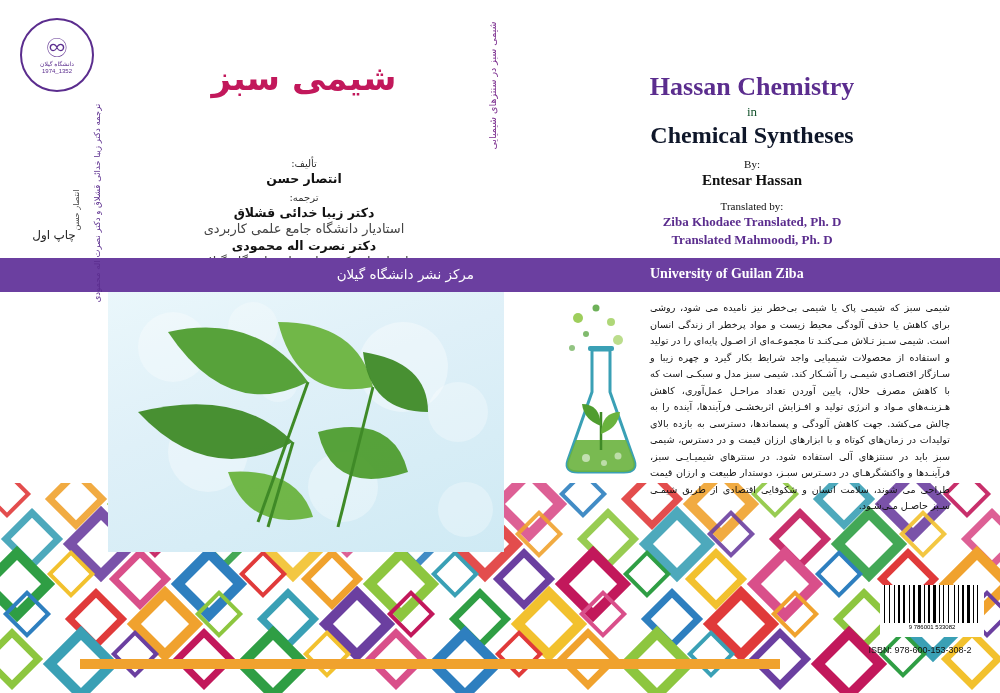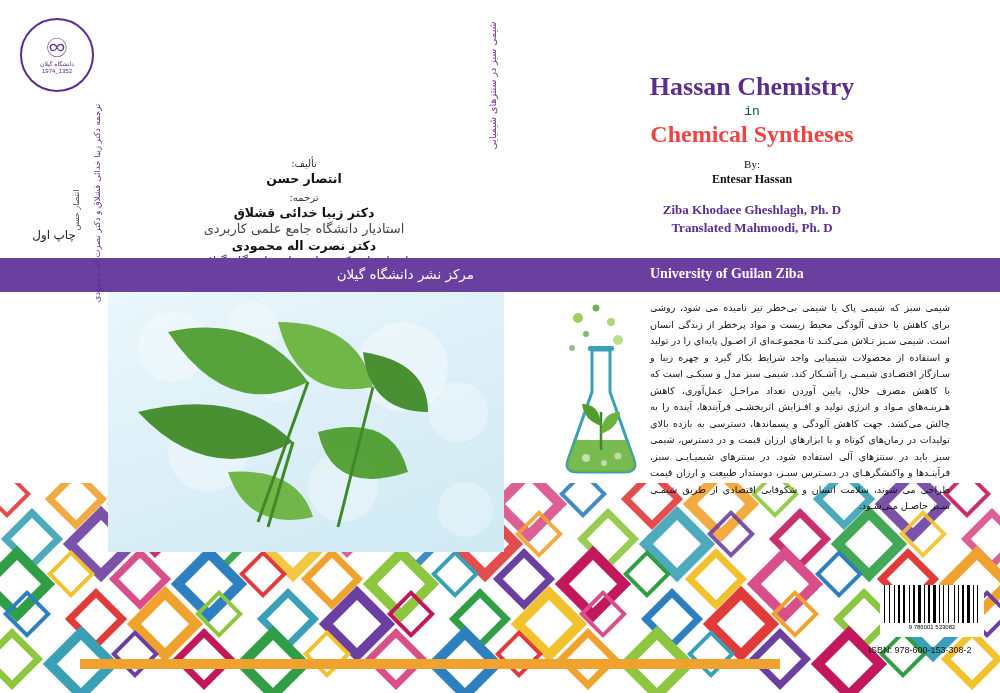--- a/index.html
+++ b/index.html
@@ -84,28 +84,28 @@
   }
 
   
   .front-top{
     position:absolute;left:504px;top:0;width:496px;height:258px;background:#ffffff;
   }
   .title-en{
     position:absolute;left:0;top:72px;width:496px;text-align:center;
   }
   .title-en .l1{font-size:26px;font-weight:bold;color:#5b2d8e;font-family:"Liberation Serif", serif;}
-  .title-en .l2{font-size:13px;color:#14532d;margin:2px 4px;font-family:Liberation Mono, monospace;}
-  .title-en .l3{font-size:24px;font-weight:bold;color:#ef4444;font-family:"Liberation Serif", serif;}
+  .title-en .l2{font-size:13px;color:#14532d;margin:2px 4px;font-family:Liberation Serif, serif;}
+  .title-en .l3{font-size:24px;font-weight:bold;color:#0f172a;font-family:"Liberation Serif", serif;}
   .byline{
     position:absolute;left:0;top:158px;width:496px;text-align:center;color:#111;
     font-family:"Liberation Serif", serif;
   }
   .byline .by{font-size:11px;}
-  .byline .nm{font-size:12px;font-weight:bold;margin-top:2px;}
+  .byline .nm{font-size:15px;font-weight:bold;margin-top:2px;}
   .translators{
     position:absolute;left:0;top:200px;width:496px;text-align:center;color:#111;
     font-family:"Liberation Serif", serif;
   }
   .translators .lbl{font-size:11px;}
   .translators .nm{font-size:13px;font-weight:bold;color:#5b2d8e;margin-top:2px;}
 
   
   .pub-bar{
     position:absolute;left:0;top:258px;width:1000px;height:34px;
@@ -310,20 +310,21 @@
         <div class="glyph">♾</div>
         <div style="font-size:6px;">دانشگاه گیلان</div>
         <div style="font-size:6px;">1974_1352</div>
       </div>
     </div>
     <div class="edition">چاپ اول</div>
   </div>
 
   <div class="back-cover">
     <div class="title-fa">
+      <div class="l1">شیمی سبز</div>
     </div>
     <div class="authors-fa">
       <div class="lbl">تألیف:</div>
       <div class="nm">انتصار حسن</div>
       <div class="lbl">ترجمه:</div>
       <div class="nm">دکتر زیبا خدائی قشلاق</div>
       <div class="aff">استادیار دانشگاه جامع علمی کاربردی</div>
       <div class="nm">دکتر نصرت اله محمودی</div>
       <div class="aff">استاد دانشکده علوم پایه دانشگاه گیلان</div>
     </div>
@@ -337,21 +338,22 @@
     <div class="title-en">
       <div class="l1">Hassan Chemistry</div>
       <div class="l2">in</div>
       <div class="l3">Chemical Syntheses</div>
     </div>
     <div class="byline">
       <div class="by">By:</div>
       <div class="nm">Entesar Hassan</div>
     </div>
     <div class="translators">
-      <div class="nm">Ziba Khodaee Gheshlagh, Ph. D</div>
+      <div class="lbl">Translated by:</div>
+      <div class="nm">Ziba Khodaee Translated, Ph. D</div>
       <div class="nm">Translated Mahmoodi, Ph. D</div>
     </div>
   </div>
 
   <div class="pub-bar">
     <div class="fa">مرکز نشر دانشگاه گیلان</div>
     <div class="en">University of Guilan Ziba</div>
   </div>
 
   <div class="leaf-panel" id="leafPanel">

